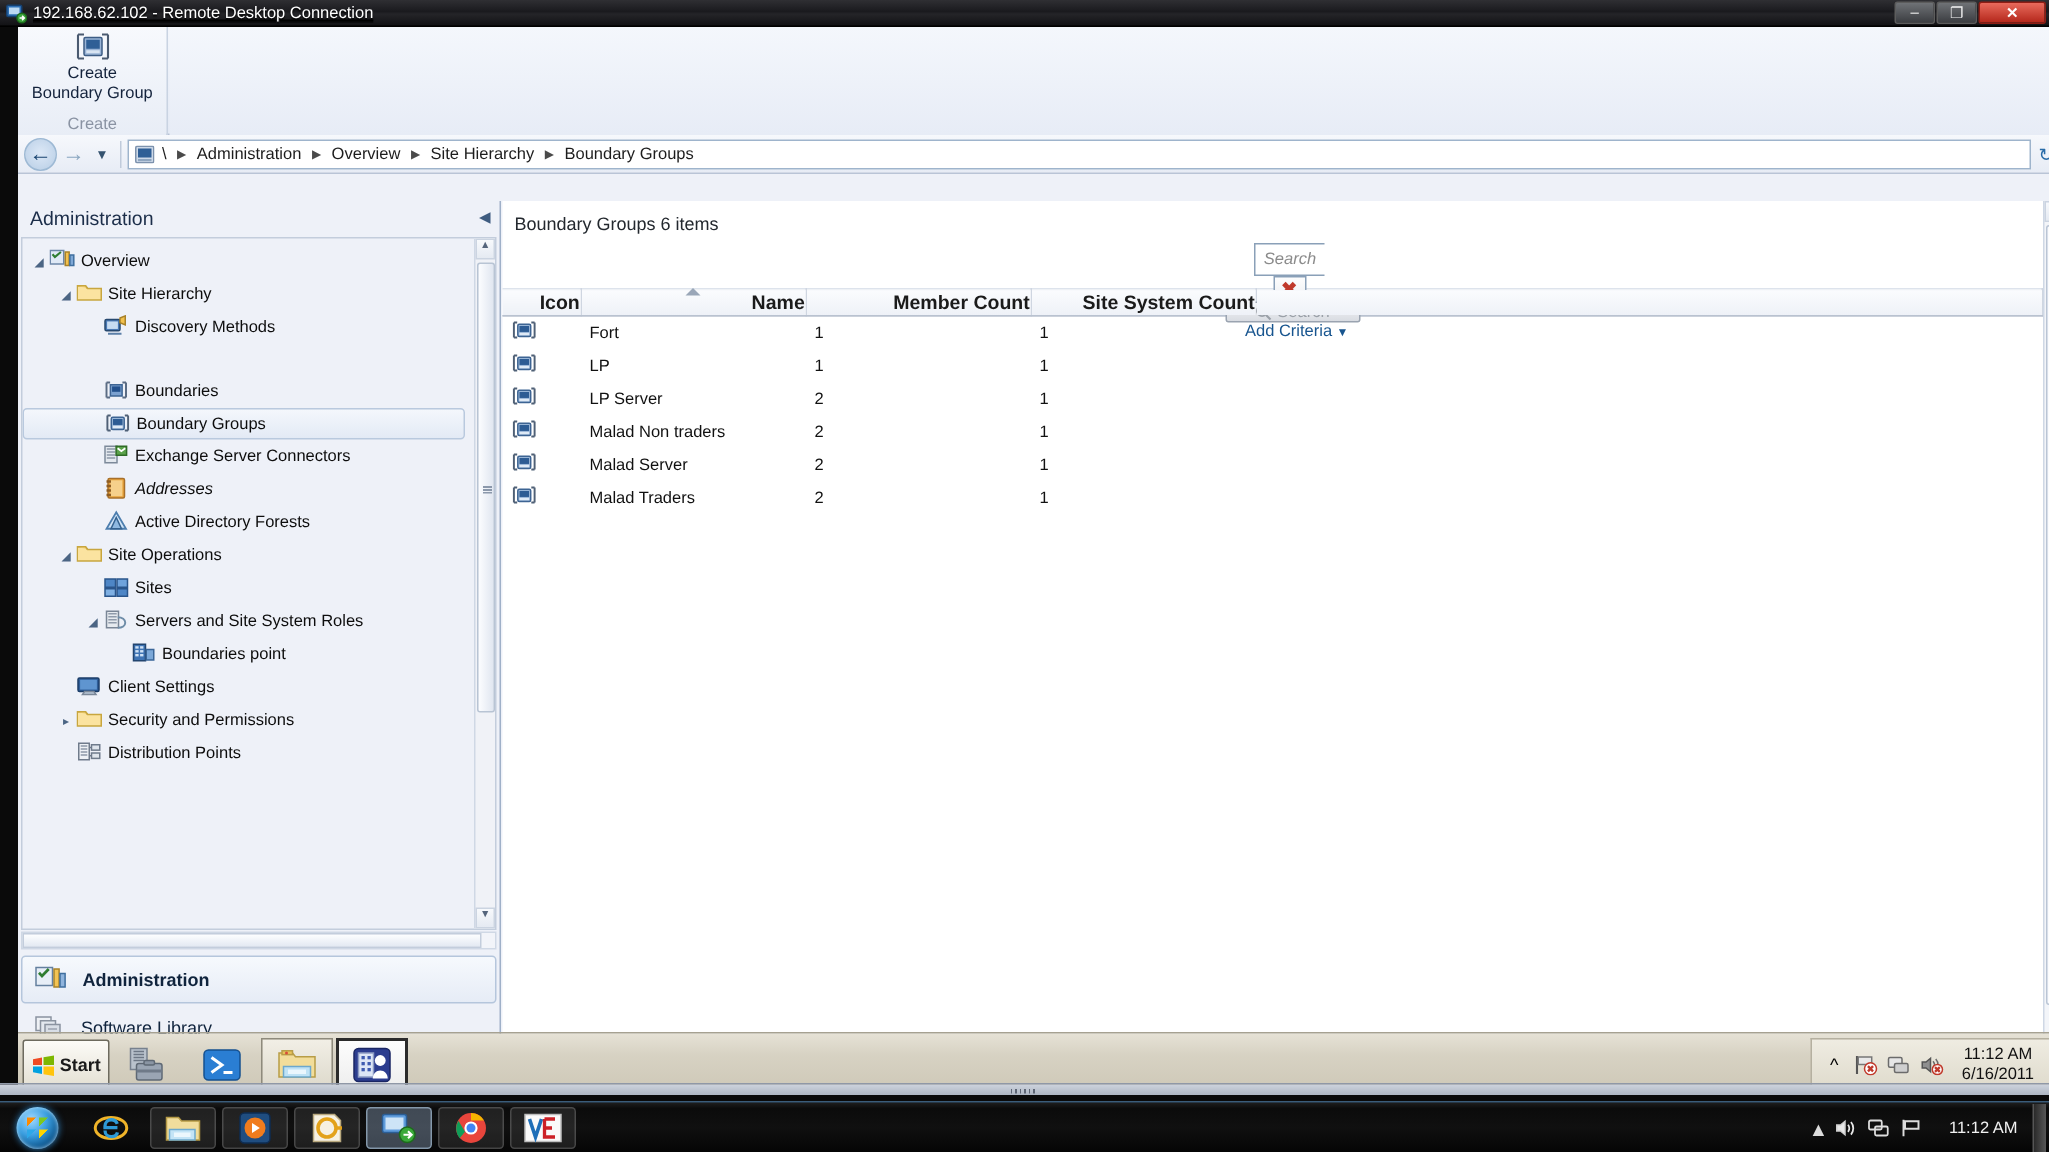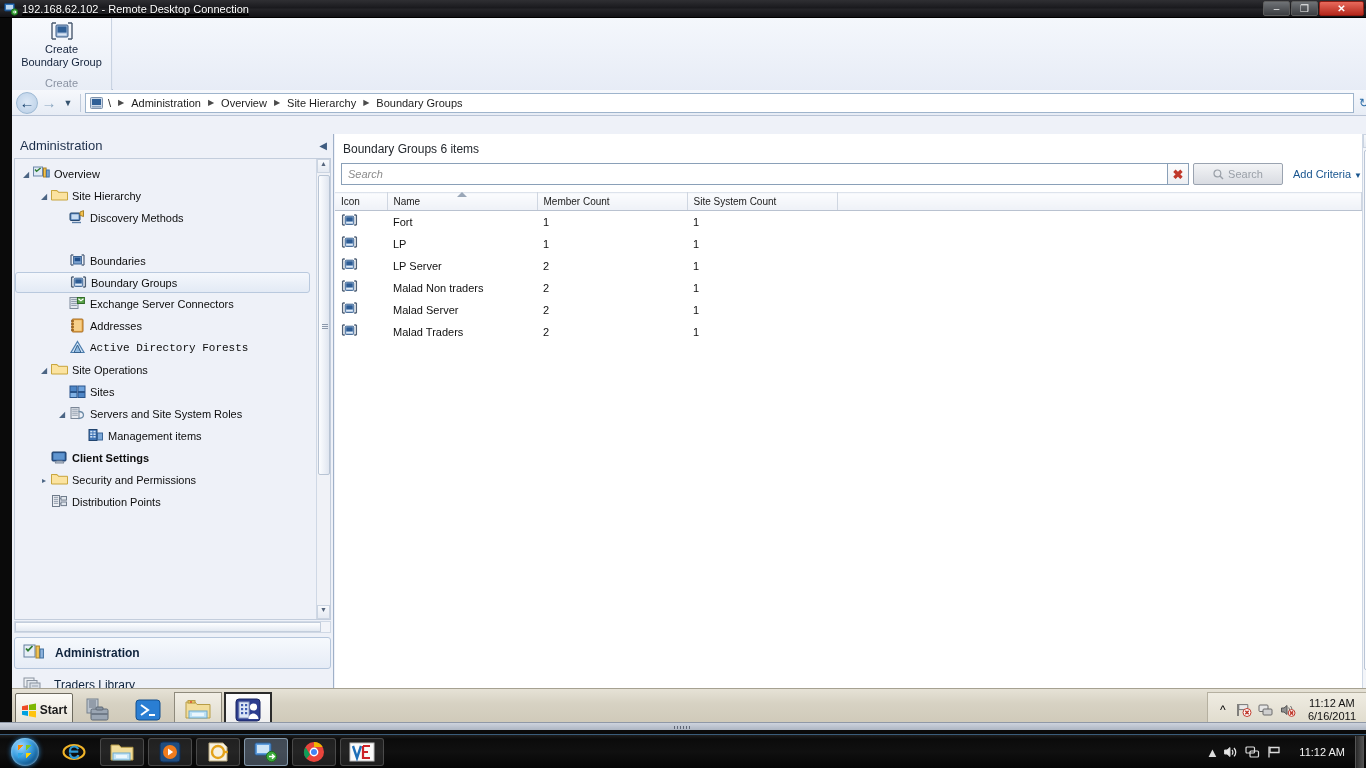--- a/index.html
+++ b/index.html
@@ -180,21 +180,21 @@
   .navitem.sel{
     background:linear-gradient(to bottom,#f6f9fd,#e6ecf6);
     border:1px solid #b5c6dc; border-radius:3px; font-weight:bold;
   }
   .navicon{ width:22px;height:20px;margin-right:10px; }
   #nav-more{ position:absolute; right:8px; bottom:4px; font-size:8px; color:#4b6584; }
 
   
   #rightpane{ position:absolute; left:323px; top:0; right:16px; bottom:0; background:#fff; }
   #result-title{ padding:8px 0 6px 8px; font-size:12px; color:#23282e; }
-  #searchrow{ display:flex; align-items:center; padding:0 0 0 6px; height:24px; }
+  #searchrow{ display:flex; align-items:center; padding:0 0 0 22px; height:24px;flex-direction:column; }
   #search-input{
     flex:1; height:22px; border:1px solid #8aa0b8; border-right:none;
     font-style:italic; color:#8b8b8b; font-size:11px; padding:0 6px; line-height:20px;
     background:#fff; display:flex; align-items:center;
   }
   #search-clear{
     width:22px;height:22px;border:1px solid #8aa0b8; background:linear-gradient(to bottom,#fdfdfd,#eceef2);
     display:flex;align-items:center;justify-content:center;color:#c0392b;font-weight:bold;font-size:13px;
   }
   #search-btn{
@@ -202,21 +202,21 @@
     background:linear-gradient(to bottom,#f3f4f6,#d9dce2);
     border:1px solid #9aa3b0; border-radius:2px;
     display:flex;align-items:center;justify-content:center;gap:4px;
     color:#9aa0a8; font-size:11px;
   }
   #add-criteria{ margin-left:10px; color:#18558f; font-size:11px; white-space:nowrap; }
   #add-criteria .caret{ font-size:8px; margin-left:3px; }
 
   table.grid{ width:100%; border-collapse:collapse; margin-top:6px; }
   table.grid th{
-    font-weight:normal; font-size:10px; text-align:left; color:#1b1b1b;
+    font-weight:bold; font-size:13px; text-align:right; color:#1b1b1b;
     height:18px; padding:0 0 0 6px;
     background:linear-gradient(to bottom,#fbfcfe,#eef1f7);
     border-right:1px solid #cfd6e1; border-bottom:1px solid #b9c2d0; border-top:1px solid #dde3ec;
     position:relative;
   }
   .sort-arrow{
     position:absolute; left:50%; top:-1px; margin-left:-5px;
     width:0;height:0;border-left:5px solid transparent;border-right:5px solid transparent;
     border-bottom:5px solid #9aa7b8;
   }
@@ -415,30 +415,30 @@
               <div class="trow" style="padding-left: 40px;">
                 <span class="twisty"></span>
                 <span class="ticon"><svg width="17" height="15" viewBox="0 0 17 15">
                     <rect x="1" y="1.5" width="8" height="11" fill="#e4e9ef" stroke="#7d8a9a"></rect>
                     <path d="M2.2 3.4h5.6M2.2 5.4h5.6M2.2 7.4h5.6M2.2 9.4h5.6" stroke="#8c98a8"></path>
                     <rect x="8.4" y="1.5" width="7" height="6" fill="#5aa24a" stroke="#2f6b26"></rect>
                     <path d="M9.4 2.8l2.5 2 2.6-2" stroke="#fff" fill="none" stroke-width="1.2"></path>
                   </svg></span>
                 <span>Exchange Server Connectors</span>
               </div>
-              <div class="trow" style="padding-left: 40px;">
+              <div class="trow" style="padding-left: 40px; font-style: italic;">
                 <span class="twisty"></span>
                 <span class="ticon"><svg width="17" height="15" viewBox="0 0 17 15">
                     <rect x="3" y="1" width="11" height="13" rx="1" fill="#e8a33d" stroke="#a8702a"></rect>
                     <rect x="4.6" y="2.2" width="8" height="10.6" fill="#f6d08b"></rect>
                     <path d="M2 3h3M2 6h3M2 9h3M2 12h3" stroke="#8e5d23" stroke-width="1.6"></path>
                   </svg></span>
                 <span>Addresses</span>
               </div>
-              <div class="trow" style="padding-left: 40px; font-family: Liberation Mono, monospace;">
+              <div class="trow" style="padding-left: 40px;">
                 <span class="twisty"></span>
                 <span class="ticon"><svg width="17" height="15" viewBox="0 0 17 15">
                     <path d="M8.5 1.5 15 12.5H2z" fill="#cfe3f6" stroke="#4d7eae" stroke-width="1.2"></path>
                     <path d="M8.5 5 12 12.5H5z" fill="#8fb9e0" stroke="#35628f"></path>
                   </svg></span>
                 <span>Active Directory Forests</span>
               </div>
               <div class="trow" style="padding-left: 22px;">
                 <span class="twisty">◢</span>
                 <span class="ticon"><svg width="17" height="14" viewBox="0 0 17 14">
@@ -473,23 +473,23 @@
                     <g fill="#cfe2f5">
                       <rect x="3.2" y="2.8" width="2.2" height="1.6"></rect>
                       <rect x="6.4" y="2.8" width="2.2" height="1.6"></rect>
                       <rect x="3.2" y="5.4" width="2.2" height="1.6"></rect>
                       <rect x="6.4" y="5.4" width="2.2" height="1.6"></rect>
                       <rect x="3.2" y="8" width="2.2" height="1.6"></rect>
                       <rect x="6.4" y="8" width="2.2" height="1.6"></rect>
                     </g>
                     <rect x="10.5" y="5" width="5" height="7" fill="#7aa7d8" stroke="#3a6698"></rect>
                   </svg></span>
-                <span>Management items</span>
-              </div>
-              <div class="trow" style="padding-left: 22px; font-weight: bold;">
+                <span>Boundaries point</span>
+              </div>
+              <div class="trow" style="padding-left: 22px;">
                 <span class="twisty"></span>
                 <span class="ticon"><svg width="17" height="15" viewBox="0 0 17 15">
                     <rect x="1" y="2" width="14" height="9" rx="1" fill="#2f5e99" stroke="#1b3d68"></rect>
                     <rect x="2.4" y="3.2" width="11.2" height="6.5" fill="#5f95d0"></rect>
                     <path d="M4 13h9l-1.4-2H5.4z" fill="#b9c6d6" stroke="#7a8798"></path>
                   </svg></span>
                 <span>Client Settings</span>
               </div>
               <div class="trow" style="padding-left: 22px;">
                 <span class="twisty">▸</span>
@@ -531,21 +531,21 @@
                 </svg></span>
               <span>Administration</span>
             </div>
             <div class="navitem">
               <span class="navicon"><svg width="22" height="20" viewBox="0 0 22 20">
                   <rect x="2" y="3" width="10" height="9" fill="#eef1f5" stroke="#8a93a0"></rect>
                   <rect x="5" y="5.5" width="10" height="9" fill="#e3e8ef" stroke="#8a93a0"></rect>
                   <rect x="8" y="8" width="10" height="9" fill="#d8dee6" stroke="#8a93a0"></rect>
                   <path d="M10 11h6M10 13.5h6" stroke="#9aa3b0"></path>
                 </svg></span>
-              <span>Traders Library</span>
+              <span>Software Library</span>
             </div>
             <div class="navitem">
               <span class="navicon"><svg width="22" height="20" viewBox="0 0 22 20">
                   <rect x="1.5" y="2.5" width="18" height="13" rx="1" fill="#7f8b98" stroke="#505a66"></rect>
                   <rect x="3.5" y="4.5" width="14" height="9" fill="#0d3d12"></rect>
                   <path d="M4.5 11l2.5-3.5L9.5 10l2.5-4.5 2 5 2-2" stroke="#49e05a" fill="none" stroke-width="1.3"></path>
                 </svg></span>
               <span>Monitoring</span>
             </div>
             <div class="navitem">

